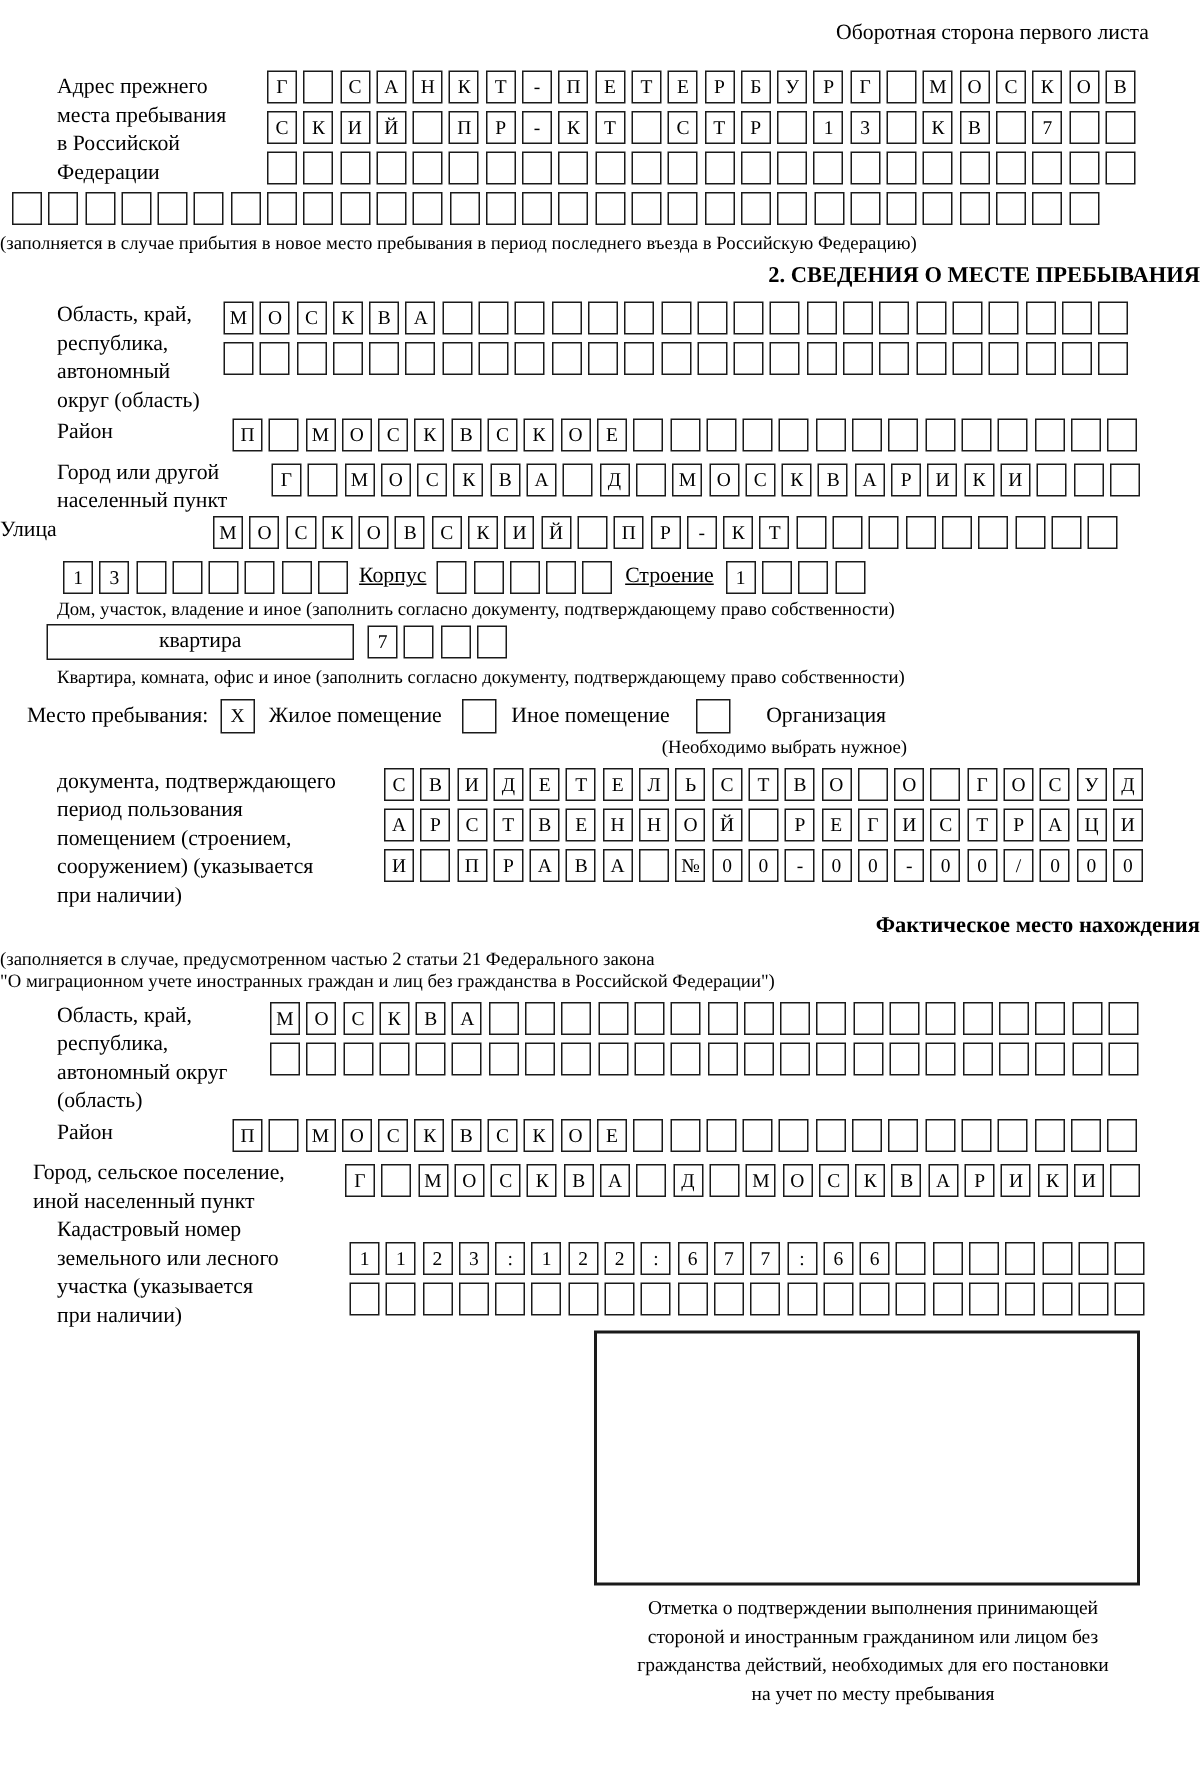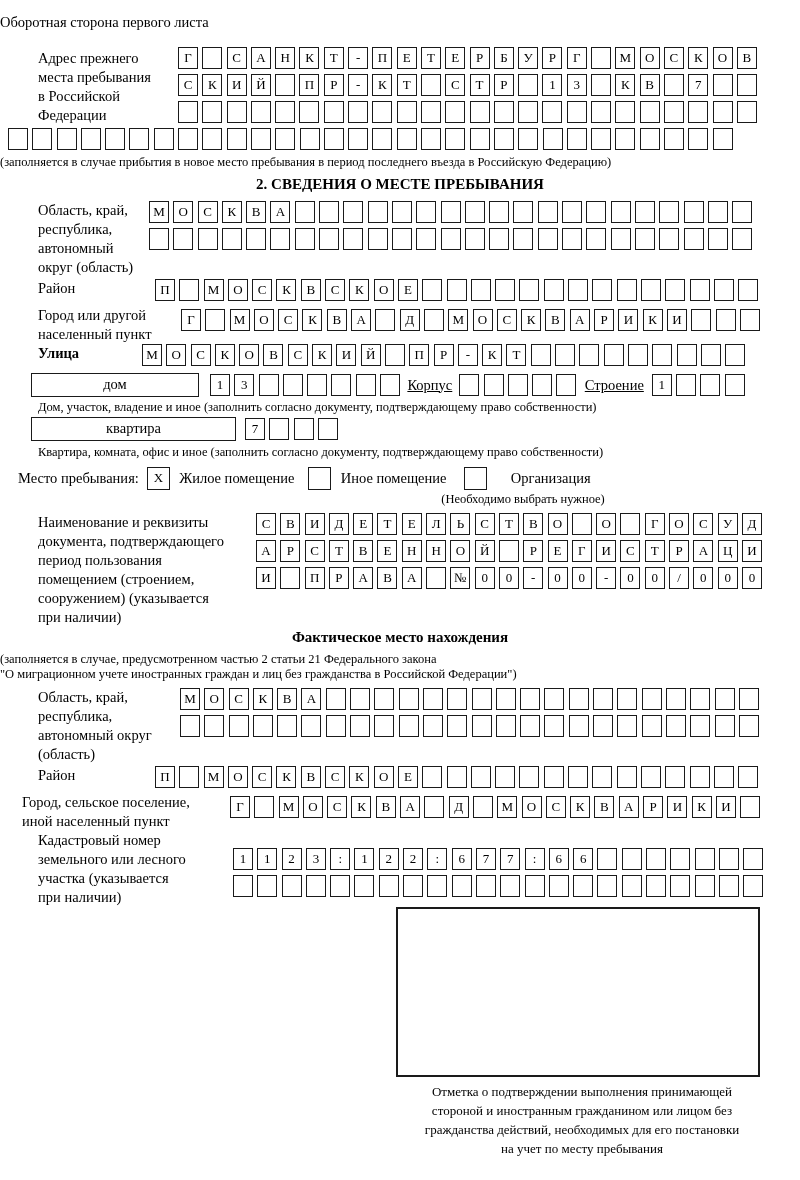--- a/index.html
+++ b/index.html
@@ -3,39 +3,39 @@
 <meta charset="utf-8">
 <style>
   html,body{margin:0;padding:0;background:#fff;}
   .page{
     width:800px;height:1180px;box-sizing:border-box;
     background:#fff;color:#000;
     font-family:"Liberation Serif","DejaVu Serif",serif;
     font-size:14.5px;position:relative;overflow:hidden;
     padding-top:14px;
   }
-  .hdr-note{text-align:left;padding-right:51px;margin-bottom:16px;font-size:14.5px;}
+  .hdr-note{text-align:right;padding-right:34px;margin-bottom:16px;font-size:14.5px;}
   .flexrow{display:flex;align-items:flex-start;}
   .lblcol{flex:0 0 auto;line-height:19px;font-size:14.5px;}
   .lblcol span{display:block;}
   .boxcol{flex:0 0 auto;}
   .boxrow{display:flex;height:22px;margin-bottom:5px;}
   .cb{
     display:inline-block;box-sizing:border-box;flex:0 0 auto;
     width:20px;height:22px;border:1.6px solid #1a1a1a;margin-right:4.3px;
     text-align:center;font-size:13px;line-height:19px;font-family:"Liberation Serif",serif;
   }
   .cb2{width:23px;height:23px;line-height:20px;}
   .widebox{
     display:inline-block;box-sizing:border-box;height:24px;border:1.6px solid #1a1a1a;
     text-align:center;line-height:21px;font-size:14.5px;
   }
   .note{font-size:12.5px;}
   .center{text-align:left;}
-  .sec-title{font-weight:bold;font-size:15px;text-align:center;margin:6px 0 8px 0;}
+  .sec-title{font-weight:bold;font-size:15px;text-align:right;margin:6px 0 8px 0;}
   .inline-lbl{display:inline-block;line-height:23px;text-decoration:underline;}
   .mesto-row{display:flex;align-items:center;margin-left:18px;height:24px;margin-top:6px;}
   .stamp-box{box-sizing:border-box;border:2px solid #1a1a1a;width:364px;height:170px;margin-left:396px;background:#fff;}
   .stamp-caption{width:368px;margin-left:398px;text-align:center;font-size:13px;line-height:19px;margin-top:5px;}
   .stamp-caption span{display:block;}
 </style>
 </head>
 <body>
 
 <div class="page">
@@ -291,21 +291,21 @@
         <span class="cb">И</span>
         <span class="cb">К</span>
         <span class="cb">И</span>
         <span class="cb"></span>
         <span class="cb"></span>
         <span class="cb"></span>
       </div>
   </div>
 
   <div class="flexrow">
-    <div class="lblcol" style="width:142px;padding-left:38px;box-sizing:border-box;font-weight:bold;">
+    <div class="lblcol" style="width:142px;box-sizing:border-box;">
       <span>Улица</span>
     </div>
     <div class="boxrow">
         <span class="cb">М</span>
         <span class="cb">О</span>
         <span class="cb">С</span>
         <span class="cb">К</span>
         <span class="cb">О</span>
         <span class="cb">В</span>
         <span class="cb">С</span>
@@ -324,21 +324,20 @@
         <span class="cb"></span>
         <span class="cb"></span>
         <span class="cb"></span>
         <span class="cb"></span>
         <span class="cb"></span>
         <span class="cb"></span>
       </div>
   </div>
 
   <div class="flexrow" style="margin-left:31px;margin-top:2px;align-items:center;">
-    <span class="widebox" style="width:168px;">дом</span>
     <span style="width:11px;"></span>
     <div class="boxrow" style="margin-bottom:0;">
         <span class="cb">1</span>
         <span class="cb">3</span>
         <span class="cb"></span>
         <span class="cb"></span>
         <span class="cb"></span>
         <span class="cb"></span>
         <span class="cb"></span>
         <span class="cb"></span>
@@ -379,21 +378,20 @@
     <span style="margin-left:5px;">Жилое помещение</span>
     <span class="cb cb2" style="margin-left:13px;"></span>
     <span style="margin-left:6px;">Иное помещение</span>
     <span class="cb cb2" style="margin-left:18px;"></span>
     <span style="margin-left:19px;">Организация</span>
   </div>
   <div class="note" style="margin:2px 0 6px 246px;text-align:center;">(Необходимо выбрать нужное)</div>
 
   <div class="flexrow">
     <div class="lblcol" style="width:256px;padding-left:38px;box-sizing:border-box;">
-      <span>Наименование и реквизиты</span>
       <span>документа, подтверждающего</span>
       <span>период пользования</span>
       <span>помещением (строением,</span>
       <span>сооружением) (указывается</span>
       <span>при наличии)</span>
     </div>
     <div class="boxcol">
       <div class="boxrow">
           <span class="cb">С</span>
           <span class="cb">В</span>

